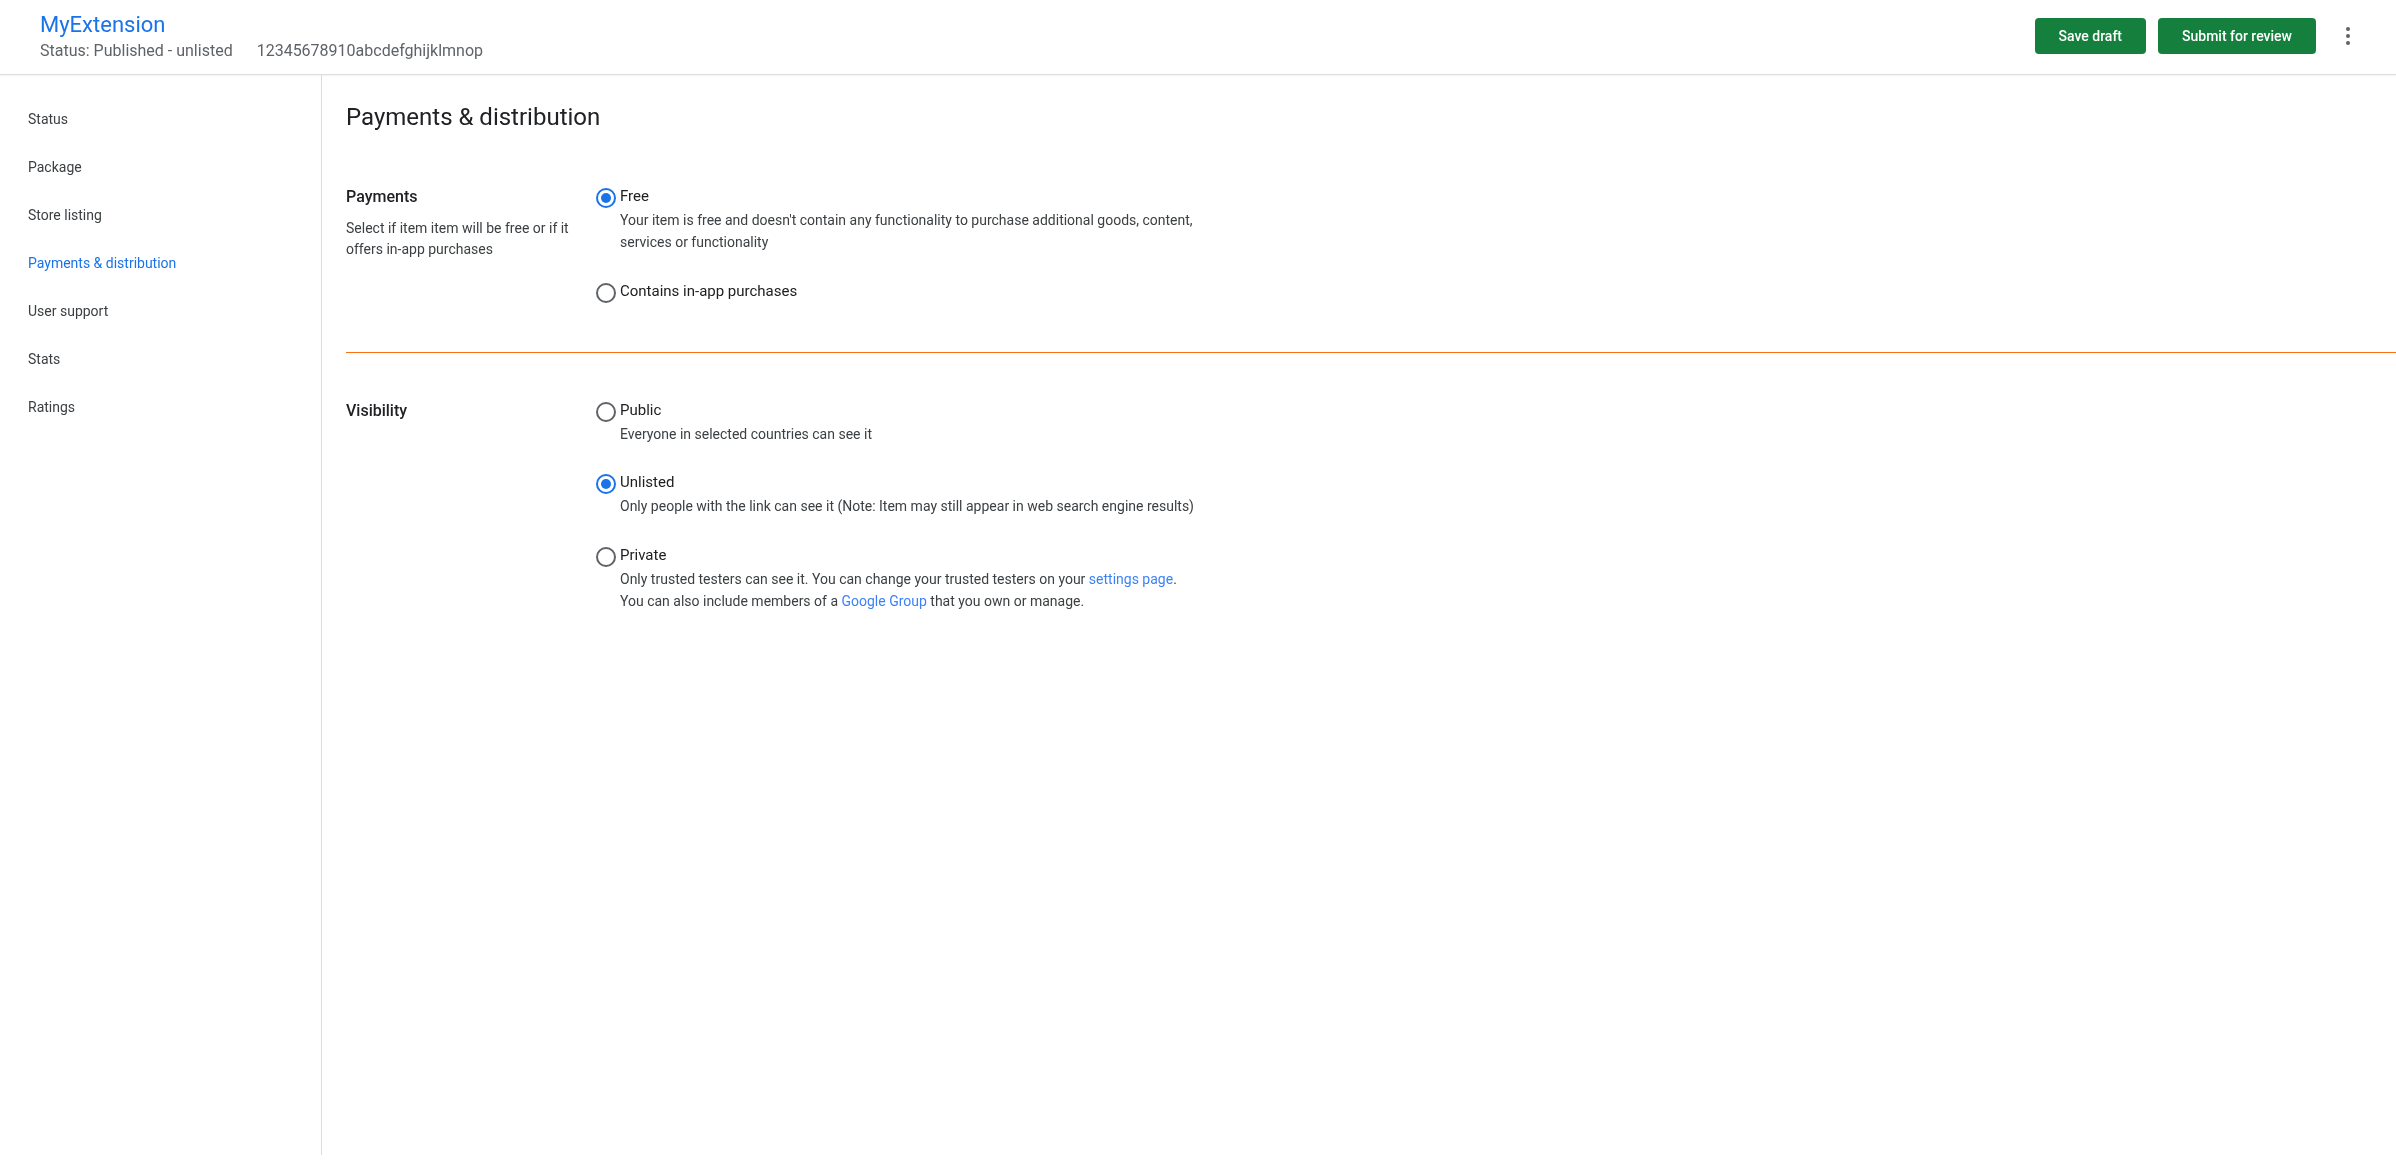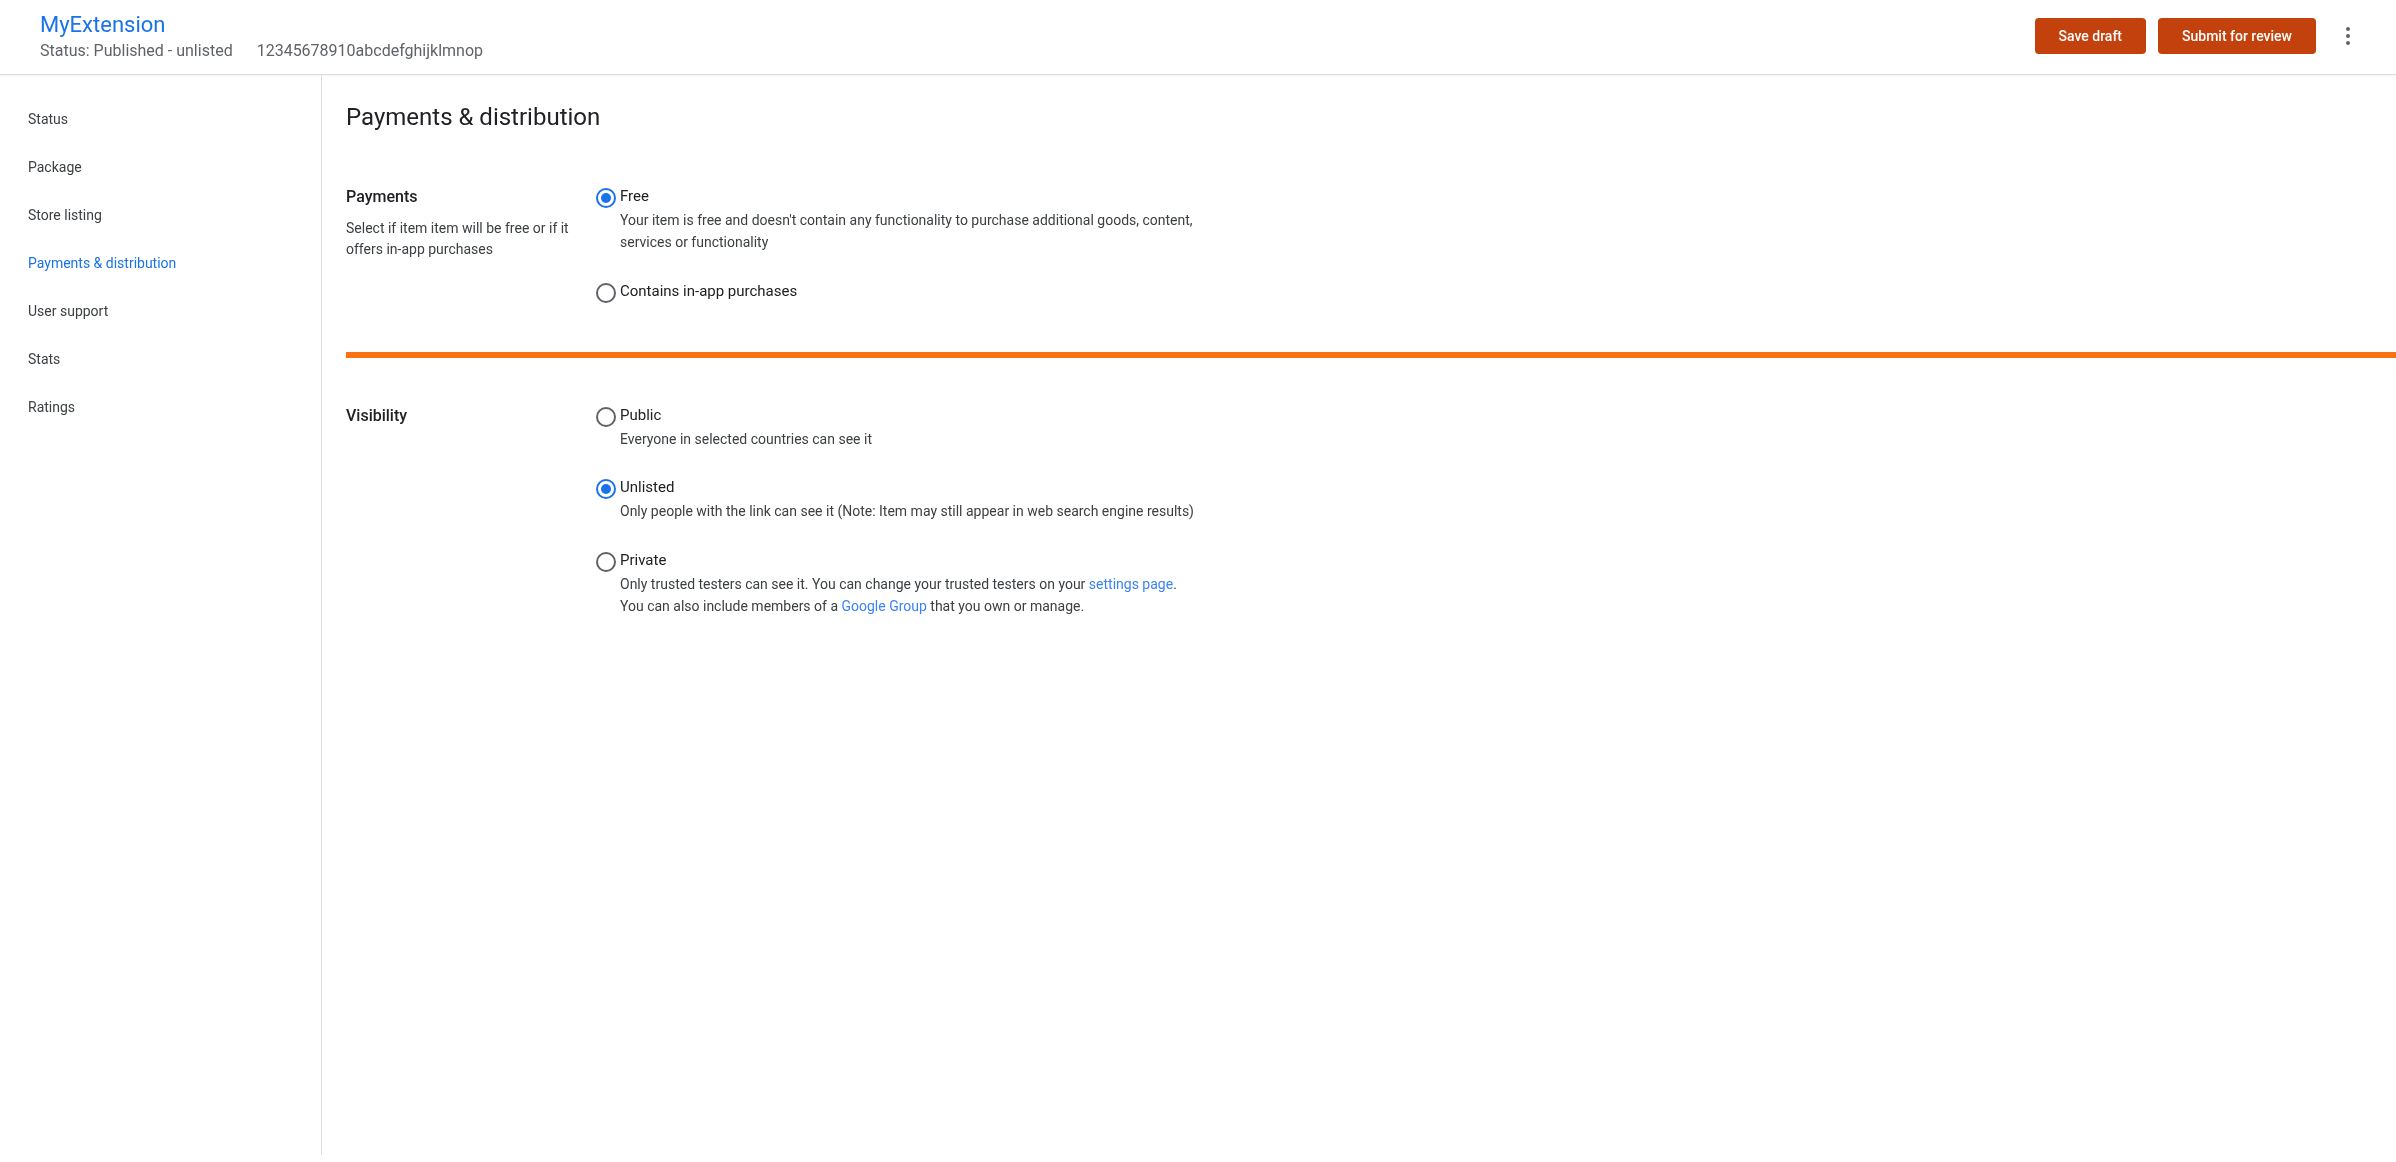--- a/index.html
+++ b/index.html
@@ -45,21 +45,21 @@
     .btn {
       border: none;
       border-radius: 4px;
       padding: 10px 24px;
       font-size: 14px;
       font-weight: 500;
       cursor: pointer;
       font-family: inherit;
     }
     .btn-primary {
-      background: #c2410c;
+      background: #15803d;
       color: #fff;
     }
     .more-btn {
       width: 40px;
       height: 40px;
       display: flex;
       align-items: center;
       justify-content: center;
       border-radius: 50%;
       cursor: pointer;
@@ -104,21 +104,21 @@
       font-weight: 400;
       color: #202124;
       margin-bottom: 56px;
     }
     .section {
       display: flex;
       padding-bottom: 48px;
       margin-bottom: 48px;
     }
     .section:first-of-type {
-      border-bottom: 6px solid #f97316;
+      border-bottom: 1px solid #f97316;
     }
     .section-label {
       width: 250px;
       flex-shrink: 0;
       padding-right: 20px;
     }
     .section-title {
       font-size: 16px;
       font-weight: 500;
       color: #202124;

